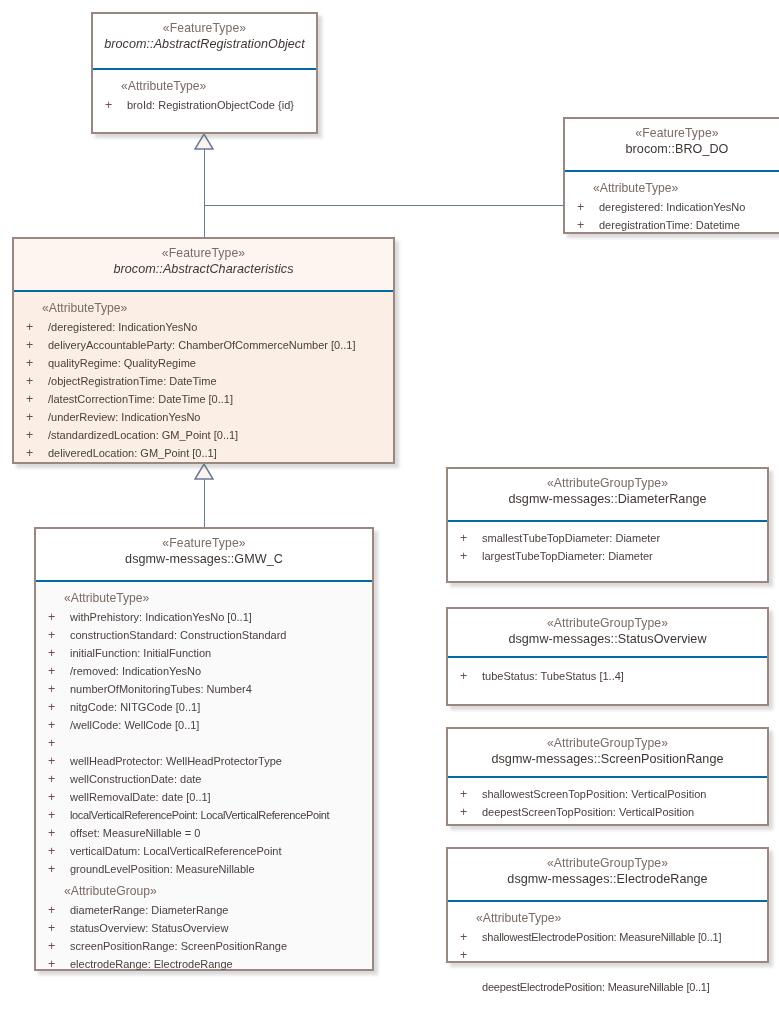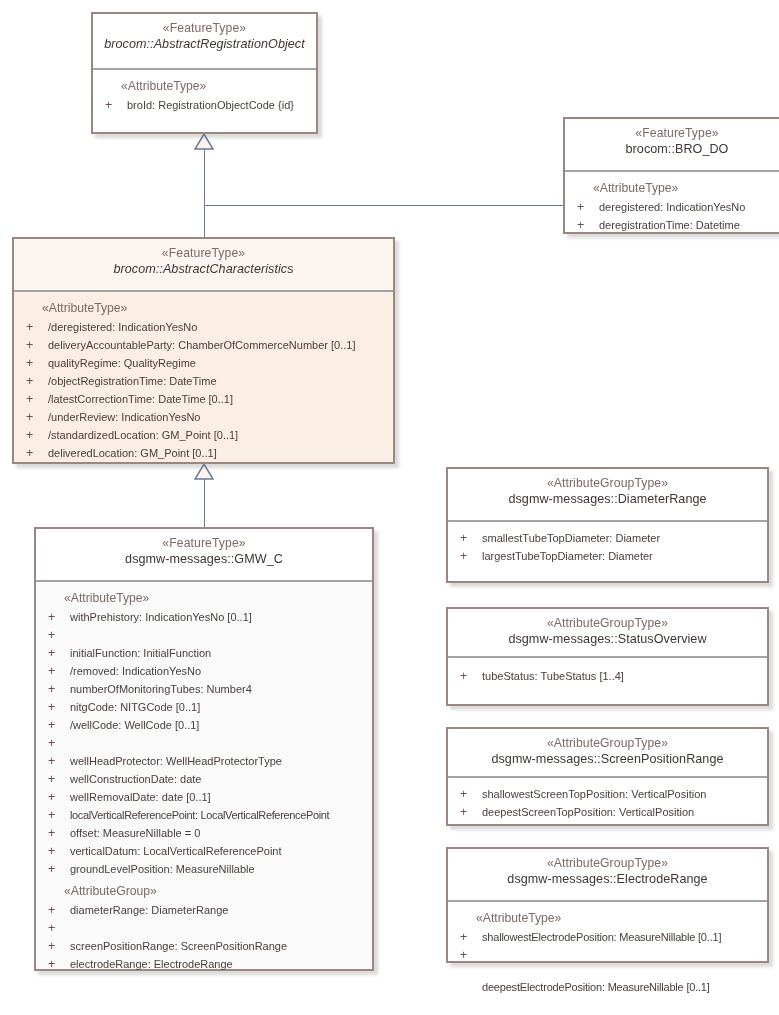--- a/index.html
+++ b/index.html
@@ -22,21 +22,21 @@
   
   .uml-box {
     position: absolute;
     box-sizing: border-box;
     border: 2px solid #9b8782;
     box-shadow: 4px 4px 3px rgba(120,110,108,0.25);
     background: #ffffff;
   }
   .uml-head {
     box-sizing: border-box;
-    border-bottom: 2px solid #a3a3a3;
+    border-bottom: 2px solid #0369a1;
     text-align: center;
     padding: 6px 4px 7px 4px;
     line-height: 1.32;
   }
   .uml-body {
     box-sizing: border-box;
     padding: 7px 0 6px 0;
     position: relative;
   }
 
@@ -215,20 +215,21 @@
       <div class="cname">dsgmw-messages::GMW_C</div>
     </div>
     <div class="uml-body" style="height:387px;">
       <div class="group-label">«AttributeType»</div>
       <div class="attr-row">
         <span class="attr-vis">+</span>
         <span class="attr-text">withPrehistory: IndicationYesNo [0..1]</span>
       </div>
       <div class="attr-row">
         <span class="attr-vis">+</span>
+        <span class="attr-text">constructionStandard: ConstructionStandard</span>
       </div>
       <div class="attr-row">
         <span class="attr-vis">+</span>
         <span class="attr-text">initialFunction: InitialFunction</span>
       </div>
       <div class="attr-row">
         <span class="attr-vis">+</span>
         <span class="attr-text">/removed: IndicationYesNo</span>
       </div>
       <div class="attr-row">
@@ -275,20 +276,21 @@
         <span class="attr-text">groundLevelPosition: MeasureNillable</span>
       </div>
 
       <div class="group-label" style="padding-top:4px;">«AttributeGroup»</div>
       <div class="attr-row">
         <span class="attr-vis">+</span>
         <span class="attr-text">diameterRange: DiameterRange</span>
       </div>
       <div class="attr-row">
         <span class="attr-vis">+</span>
+        <span class="attr-text">statusOverview: StatusOverview</span>
       </div>
       <div class="attr-row">
         <span class="attr-vis">+</span>
         <span class="attr-text">screenPositionRange: ScreenPositionRange</span>
       </div>
       <div class="attr-row">
         <span class="attr-vis">+</span>
         <span class="attr-text">electrodeRange: ElectrodeRange</span>
       </div>
     </div>

